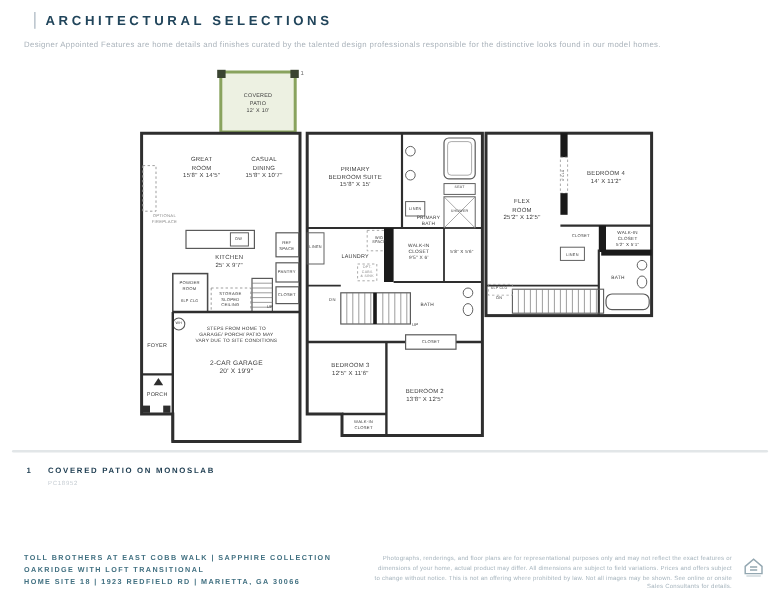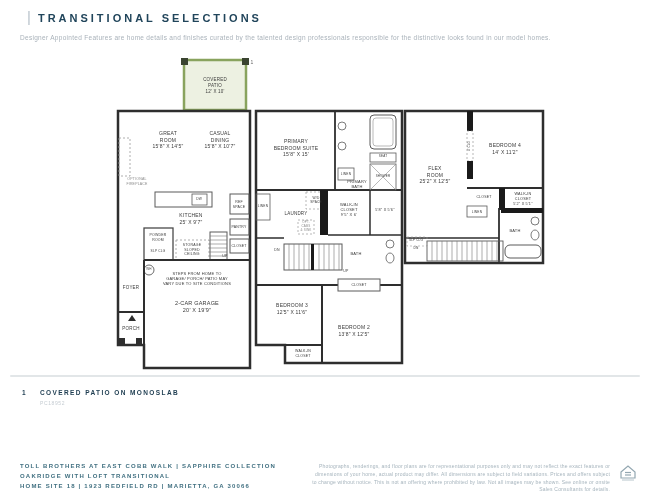--- a/index.html
+++ b/index.html
@@ -27,21 +27,21 @@
                letter-spacing:1.2px;line-height:1.65;}
   .disclaimer{position:absolute;right:40px;top:463px;width:300px;font-size:5px;color:#a6b4bd;
               line-height:1.55;text-align:right;letter-spacing:0.2px;}
   .eho{position:absolute;right:13px;top:464px;}
 </style>
 </head>
 <body>
 
 <div class="title-row">
   <span class="title-pipe">|</span>
-  <span class="title-caps">TRANSITIONAL SELECTIONS</span>
+  <span class="title-caps">ARCHITECTURAL SELECTIONS</span>
 </div>
 <div class="subtitle">Designer Appointed Features are home details and finishes curated by the talented design professionals responsible for the distinctive looks found in our model homes.</div>
 
 <div class="plan" style="left:115px;top:58px;">
   <svg width="152" height="314" viewBox="0 0 152 314">
 
     <rect x="69" y="2" width="62" height="50" fill="#edf1e2" stroke="#89a35e" stroke-width="2.5"></rect>
     <rect x="66" y="0" width="7" height="7" fill="#3a4431"></rect>
     <rect x="127" y="0" width="7" height="7" fill="#3a4431"></rect>
 

